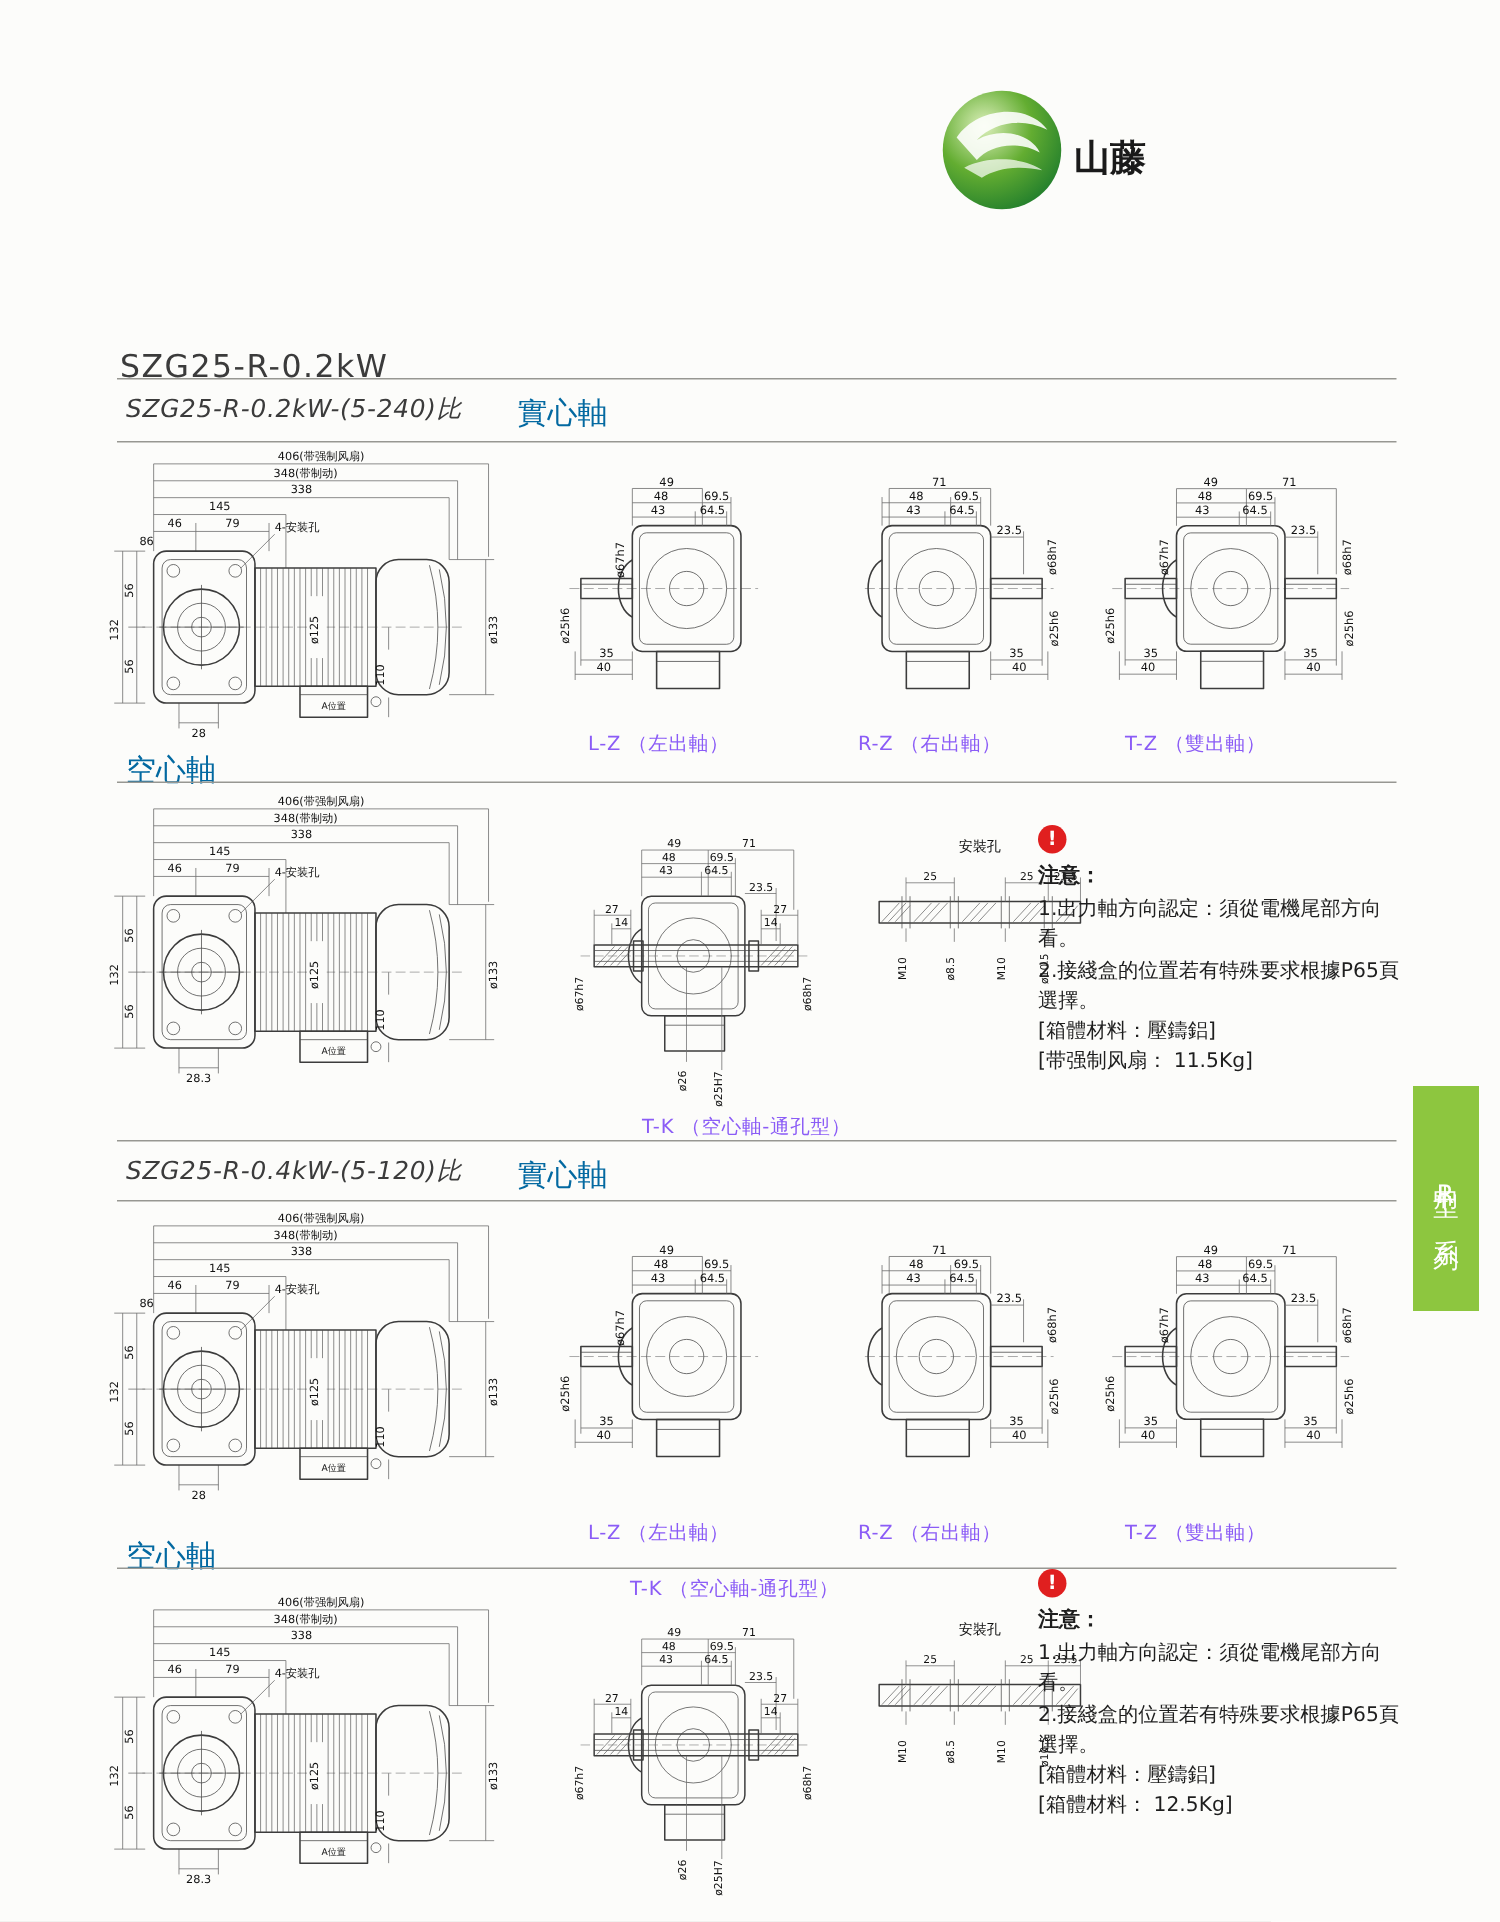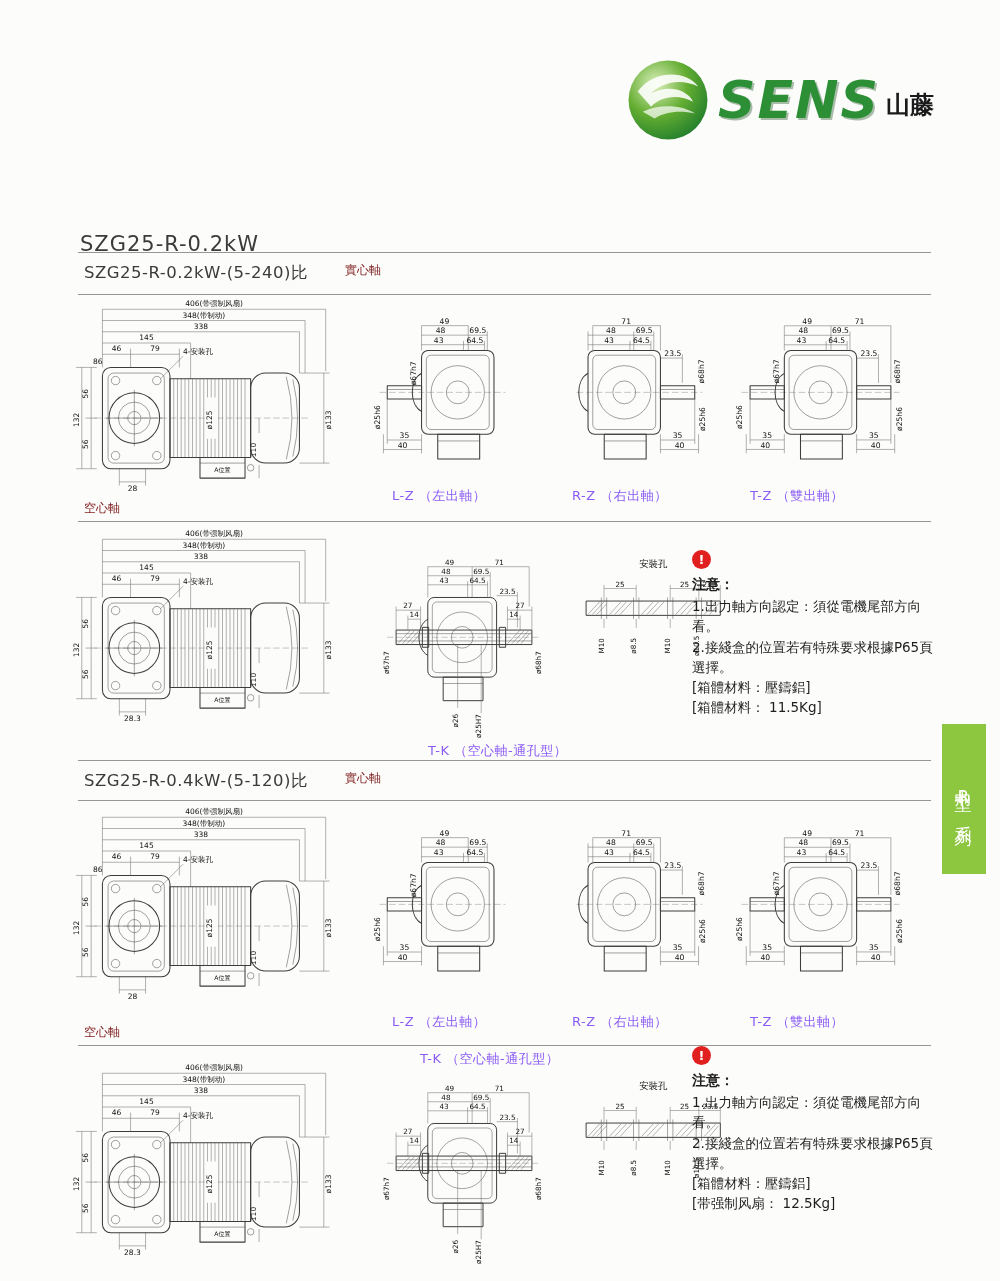--- a/index.html
+++ b/index.html
@@ -1,22 +1,22 @@
 <!DOCTYPE html>
 <html><head>
 <meta charset="utf-8">
 <style>
   * { margin:0; padding:0; box-sizing:border-box; }
   html,body { background:#e9e9e5; }
   body { font-family:"DejaVu Sans","Liberation Sans",sans-serif; }
   .page { position:relative; width:1000px; height:1281px; background:#fcfcfa; margin:0 auto; overflow:hidden; color:#222; }
   .rule { position:absolute; left:78px; width:853px; height:1px; background:#979792; }
   .title { position:absolute; left:80px; top:232px; font-size:21px; font-weight:normal; color:#3b3b3b; letter-spacing:1px; }
-  .sec-heading { position:absolute; font-size:16.5px; color:#3b3b3b; letter-spacing:.5px; }
-  .shaft-label { position:absolute; font-size:12px; color:#7f1d1d; }
+  .sec-heading { position:absolute; font-size:16.5px; color:#3b3b3b; letter-spacing:.5px;font-style:italic; }
+  .shaft-label { position:absolute; font-size:20px; color:#0369a1; }
   .cap { position:absolute; font-size:13px; color:#8b5cf6; letter-spacing:.5px; }
   svg.draw { position:absolute; overflow:visible; }
   .part { fill:none; stroke:#3c3c3c; stroke-width:1.1; stroke-linejoin:round; }
   .thin { fill:none; stroke:#4a4a4a; stroke-width:.55; }
   .dim  { stroke:#6a6a6a; stroke-width:.55; fill:none; }
   .fin  { stroke:#4a4a4a; stroke-width:.45; }
   .hatch{ stroke:#555; stroke-width:.5; }
   .cl   { stroke:#888; stroke-width:.5; stroke-dasharray:7 3; }
   text.dm { font-size:8px; fill:#111; text-anchor:middle; }
   text.d  { font-size:8px; fill:#111; }
@@ -143,21 +143,20 @@
         <radialGradient id="orb" cx="35%" cy="30%" r="80%">
           <stop offset="0%" stop-color="#ddf0bc"></stop>
             <stop offset="50%" stop-color="#63ad31"></stop>
             <stop offset="100%" stop-color="#1c7a2c"></stop>
         </radialGradient>
       </defs>
       <circle cx="50" cy="50" r="47" fill="url(#orb)"></circle>
       <path d="M14,40 C30,16 70,12 86,34 C66,24 44,28 30,42 C48,32 72,36 80,52 C62,42 40,46 30,58 Z" fill="#ffffff" opacity="0.88"></path>
       <path d="M20,64 C40,54 68,56 82,66 C64,62 46,64 34,72 Z" fill="#ffffff" opacity="0.7"></path>
     </svg>
-    <span class="logo-brand">SENS</span>
     <span class="logo-cn">山藤</span>
   </div>
 
   <h1 class="title">SZG25-R-0.2kW</h1>
   <div class="rule" style="top:252px"></div>
   <div class="sec-heading" style="left:84px; top:262px">SZG25-R-0.2kW-(5-240)比</div>
   <div class="shaft-label" style="left:345px; top:262px">實心軸</div>
   <div class="rule" style="top:294px"></div>
 
   <svg class="draw" style="left:74px; top:298px; width:282px; height:197px" viewBox="0 0 300 210">
@@ -465,21 +464,21 @@
       <text class="dm" x="144" y="100" transform="rotate(-90 144 100)">ø10.5</text>
     </g>
   </svg>
 
   <div class="note" style="left:692px; top:550px">
     <div class="note-icon">!</div>
     <div class="note-title">注意：</div>
     <div class="note-line">1.出力軸方向認定：須從電機尾部方向看。</div>
     <div class="note-line">2.接綫盒的位置若有特殊要求根據P65頁選擇。</div>
     <div class="note-line">[箱體材料：壓鑄鋁]</div>
-    <div class="note-line">[箱體材料： 11.5Kg]</div>
+    <div class="note-line">[带强制风扇： 11.5Kg]</div>
   </div>
 
   <div class="cap" style="left:428px; top:742px">T-K （空心軸-通孔型）</div>
   <div class="rule" style="top:760px"></div>
 
   <div class="sec-heading" style="left:84px; top:770px">SZG25-R-0.4kW-(5-120)比</div>
   <div class="shaft-label" style="left:345px; top:770px">實心軸</div>
   <div class="rule" style="top:800px"></div>
 
   <svg class="draw" style="left:74px; top:806px; width:282px; height:197px" viewBox="0 0 300 210">
@@ -788,18 +787,18 @@
       <text class="dm" x="144" y="100" transform="rotate(-90 144 100)">ø10.5</text>
     </g>
   </svg>
 
   <div class="note" style="left:692px; top:1046px">
     <div class="note-icon">!</div>
     <div class="note-title">注意：</div>
     <div class="note-line">1.出力軸方向認定：須從電機尾部方向看。</div>
     <div class="note-line">2.接綫盒的位置若有特殊要求根據P65頁選擇。</div>
     <div class="note-line">[箱體材料：壓鑄鋁]</div>
-    <div class="note-line">[带强制风扇： 12.5Kg]</div>
+    <div class="note-line">[箱體材料： 12.5Kg]</div>
   </div>
 
   <div class="side-tab">中型R系列</div>
 
 </div>
 
 </body></html>

